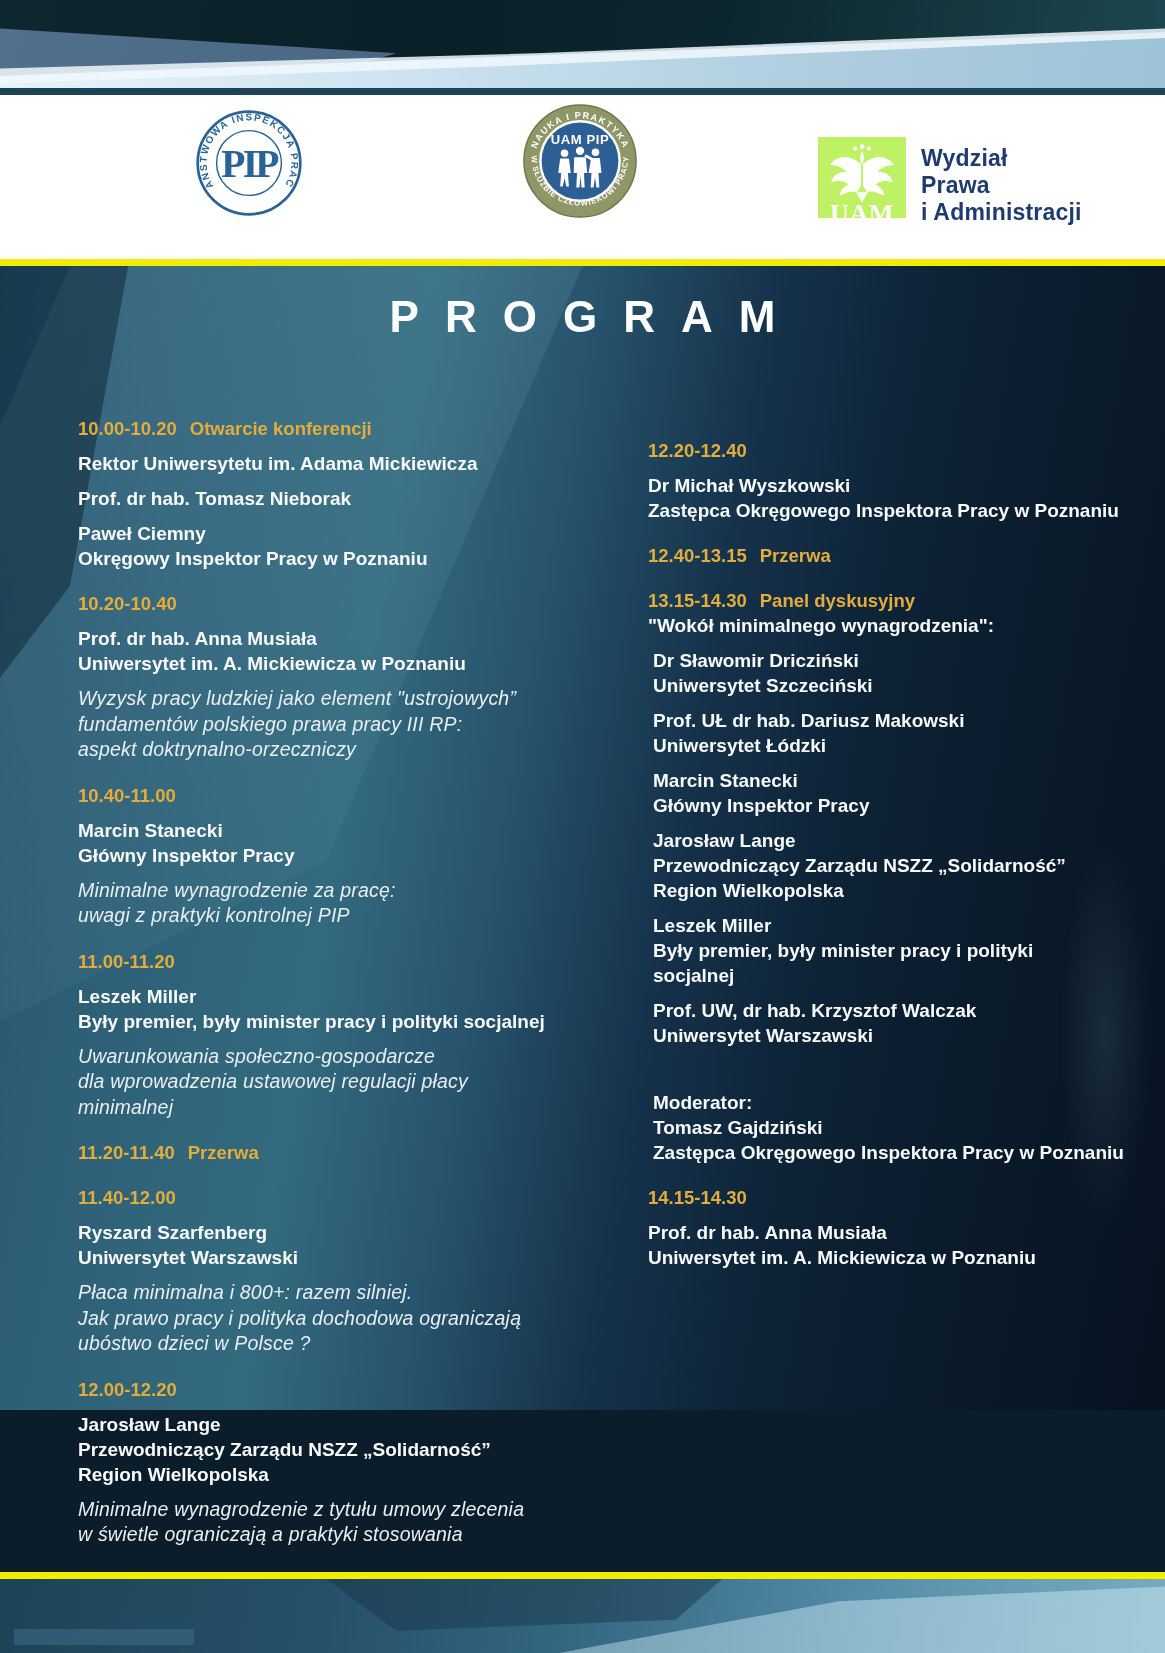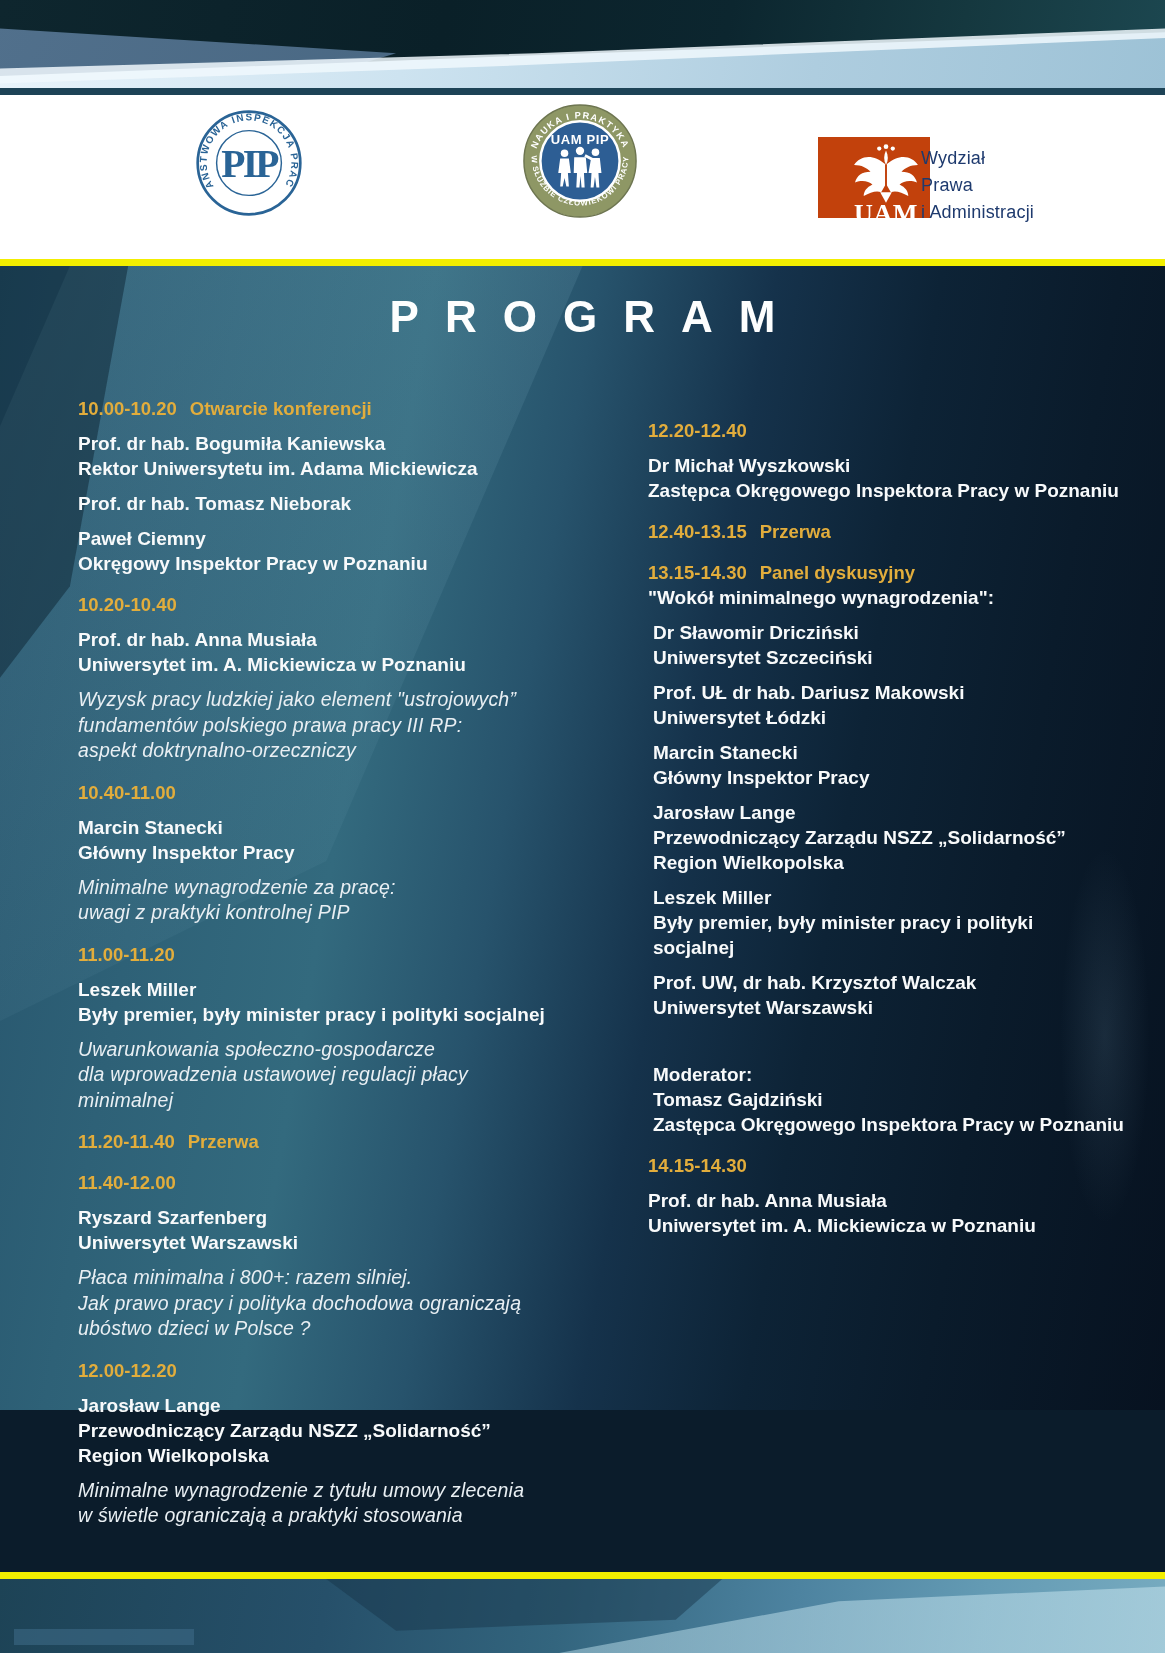--- a/index.html
+++ b/index.html
@@ -19,23 +19,23 @@
           clip-path:polygon(0 88%,0 72%,46% 56%,100% 30%,100% 40%,42% 70%);
           background:#f0f8fd;}
   .banner-strip-bottom{position:absolute;left:0;bottom:0;width:100%;height:7px;background:#1d4356;}
 
   
   .logo-band{position:absolute;left:0;top:95px;width:1165px;height:164px;background:#ffffff;
              border-bottom:7px solid #f2ee00;}
   .logo-pip{position:absolute;left:195px;top:14px;width:108px;height:108px;}
   .logo-badge{position:absolute;left:522px;top:8px;width:116px;height:116px;}
   .uam-block{position:absolute;left:818px;top:42px;width:320px;height:92px;}
-  .uam-square{position:absolute;left:0;top:0;width:88px;height:81px;background:#c2410c;padding-left:24px;}
-  .uam-caption{position:absolute;left:103px;top:8px;color:#1e3a6e;font-size:18px;
-               font-weight:400;line-height:27px;letter-spacing:.2px;}
+  .uam-square{position:absolute;left:0;top:0;width:88px;height:81px;background:#bef264;}
+  .uam-caption{position:absolute;left:103px;top:8px;color:#1e3a6e;font-size:23px;
+               font-weight:700;line-height:27px;letter-spacing:.2px;}
 
   .pip-ring-text{font-size:11px;font-weight:700;letter-spacing:1.6px;fill:#2a6496;}
   .pip-mono{font-family:"Liberation Serif","DejaVu Serif",serif;font-size:44px;font-weight:700;
             fill:#2a6496;letter-spacing:-3px;}
   .badge-ring-top{font-size:9.5px;font-weight:700;letter-spacing:1.4px;fill:#ffffff;}
   .badge-ring-bottom{font-size:8px;font-weight:700;letter-spacing:.9px;fill:#ffffff;}
   .badge-center{font-size:13.5px;font-weight:700;letter-spacing:.6px;fill:#ffffff;}
   .uam-mono{font-family:"Liberation Serif","DejaVu Serif",serif;font-size:27px;font-weight:700;
             fill:#ffffff;letter-spacing:.5px;}
 
@@ -51,21 +51,21 @@
   .body-streak{position:absolute;left:1060px;top:580px;width:90px;height:380px;
         background:radial-gradient(ellipse at center,rgba(130,170,195,.14),rgba(130,170,195,0) 70%);}
 
   .page-title{position:absolute;left:0;top:26px;width:100%;text-align:center;
         color:#fdfefe;font-size:44px;font-weight:700;letter-spacing:26px;text-indent:26px;}
 
   .col{position:absolute;}
   .col-left{left:78px;top:130px;width:510px;}
   .col-right{left:648px;top:152px;width:490px;}
 
-  .session{margin-bottom:16px;}
+  .session{margin-bottom:16px;margin-top:20px;}
   .session-head{color:#e2ad3c;font-weight:700;font-size:18.5px;line-height:25px;}
   .session-label{margin-left:13px;}
   .session-subtitle{color:#f8fafb;font-weight:700;font-size:19px;line-height:25px;}
   .speaker{margin-top:10px;color:#f8fafb;font-weight:700;font-size:19px;line-height:25px;}
   .panel .speaker{padding-left:5px;}
   .moderator{margin-top:42px;}
   .topic{margin-top:10px;color:#e9eff3;font-style:italic;font-weight:400;
          font-size:19.5px;line-height:25.5px;letter-spacing:.2px;}
 
   
@@ -157,21 +157,20 @@
     <div class="body-sheen"></div>
     <div class="body-corner-dark"></div>
     <div class="body-streak"></div>
 
     <div class="page-title">PROGRAM</div>
 
     <div class="col col-left" id="col-left">
         <div class="session">
           <div class="session-head"><span class="session-time">10.00-10.20</span><span class="session-label">Otwarcie konferencji</span></div>
           <div class="speaker">
-            <div class="speaker-line">Prof. dr hab. Bogumiła Kaniewska</div>
             <div class="speaker-line">Rektor Uniwersytetu im. Adama Mickiewicza</div>
           </div>
           <div class="speaker">
             <div class="speaker-line">Prof. dr hab. Tomasz Nieborak</div>
           </div>
           <div class="speaker">
             <div class="speaker-line">Paweł Ciemny</div>
             <div class="speaker-line">Okręgowy Inspektor Pracy w Poznaniu</div>
           </div>
         </div>

